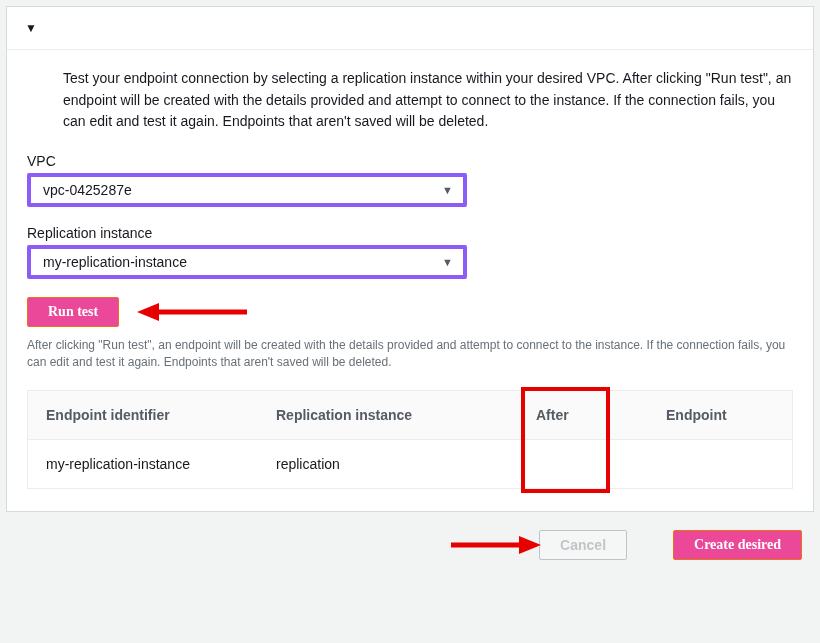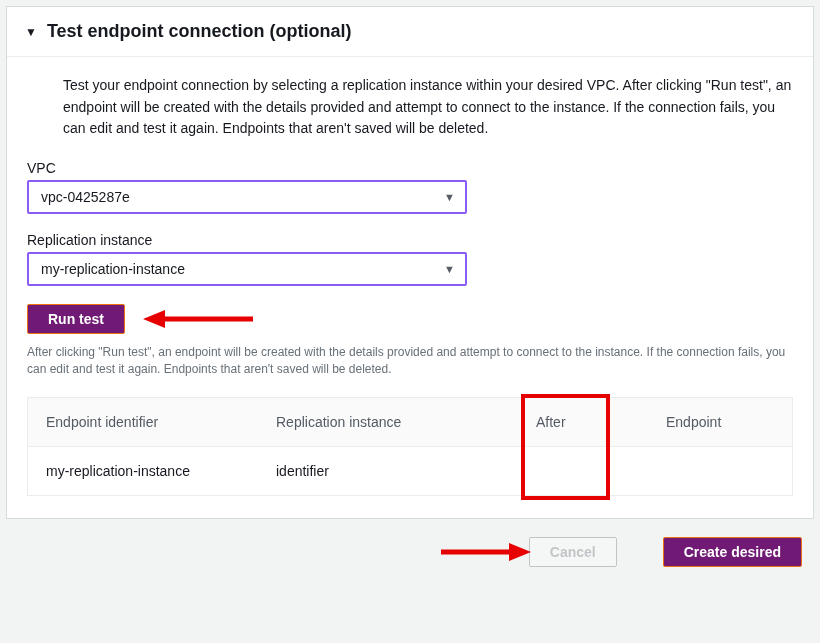--- a/index.html
+++ b/index.html
@@ -48,21 +48,21 @@
     }
     .field-help {
       font-size: 12px;
       color: #687078;
       margin-bottom: 6px;
     }
     .select {
       position: relative;
       width: 440px;
       height: 34px;
-      border: 2px solid #8b5cf6;
+      border: 4px solid #8b5cf6;
       border-radius: 2px;
       display: flex;
       align-items: center;
       padding: 0 12px;
       background: #fff;
       cursor: pointer;
       margin-bottom: 18px;
     }
     .select .caret-down {
       position: absolute;
@@ -76,23 +76,24 @@
       display: inline-block;
       padding: 6px 20px;
       font-size: 14px;
       font-weight: 700;
       border-radius: 2px;
       cursor: pointer;
       border: 1px solid transparent;
       user-select: none;
     }
     .btn-orange {
-      background: #701a75;
+      background: #ec4899;
       color: #fff;
       border-color: #ec7211;
+      font-family: Liberation Serif, serif;
     }
     .btn-plain {
       background: #fff;
       color: #545b64;
       border-color: #545b64;
     }
     .run-test-row {
       display: flex;
       align-items: center;
       gap: 18px;
@@ -117,21 +118,21 @@
       align-items: center;
     }
     .table-header {
       background: #fafafa;
       border-bottom: 1px solid #eaeded;
     }
     .th, .td {
       padding: 16px 18px;
       font-size: 14px;
     }
-    .th { color: #545b64; font-weight: 400;}
+    .th { color: #545b64; font-weight: 700;}
     .td { color: #16191f; }
     .status-highlight {
       position: absolute;
       border: 4px solid #e60000;
       pointer-events: none;
     }
     .footer {
       display: flex;
       justify-content: flex-end;
       align-items: center;
@@ -142,21 +143,20 @@
       display:flex;
       align-items:center;
     }
   </style>
 </head>
 <body>
 
 <div class="panel">
   <div class="panel-header">
     <span class="caret">▼</span>
-    <span class="title">Test endpoint connection (optional)</span>
   </div>
   <div class="panel-body">
     <p class="intro">Test your endpoint connection by selecting a replication instance within your desired VPC. After clicking "Run test", an endpoint will be created with the details provided and attempt to connect to the instance. If the connection fails, you can edit and test it again. Endpoints that aren't saved will be deleted.</p>
 
     <div>
       <div class="field-label">VPC</div>
       <div class="select">
         <span>vpc-0425287e</span>
         <span class="caret-down">▼</span>
       </div>
@@ -182,21 +182,21 @@
 
     <div class="table">
       <div class="table-header">
         <div class="th">Endpoint identifier</div>
         <div class="th">Replication instance</div>
         <div class="th">After</div>
         <div class="th">Endpoint</div>
       </div>
       <div class="table-row">
         <div class="td">my-replication-instance</div>
-        <div class="td">identifier</div>
+        <div class="td">replication</div>
         <div class="td"></div>
       </div>
       <div class="status-highlight" style="left:493px; top:-4px; width:89px; height:106px;"></div>
     </div>
   </div>
 </div>
 
 <div class="footer">
   <div class="footer-arrow-wrap">
     <svg class="arrow-svg" width="90" height="24">

